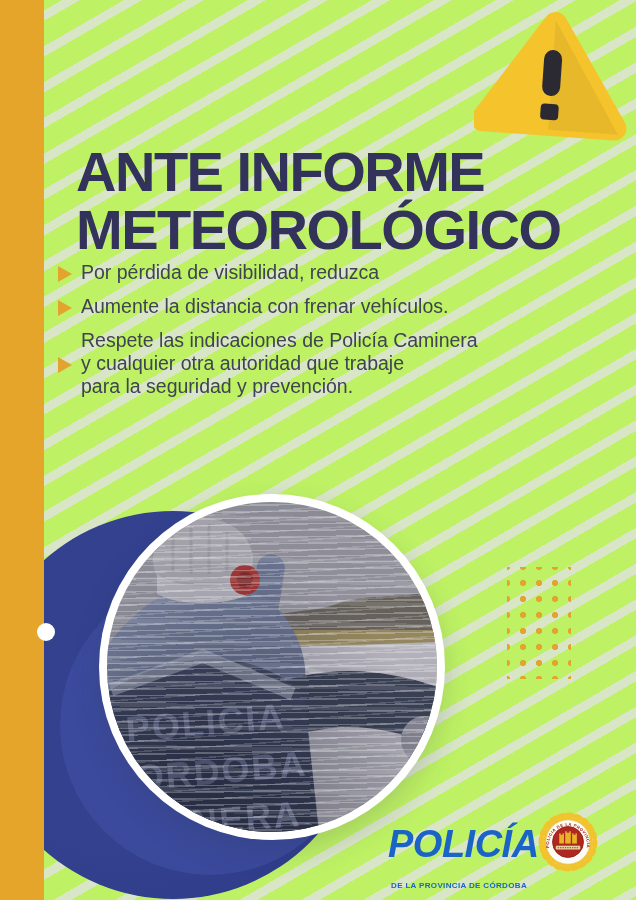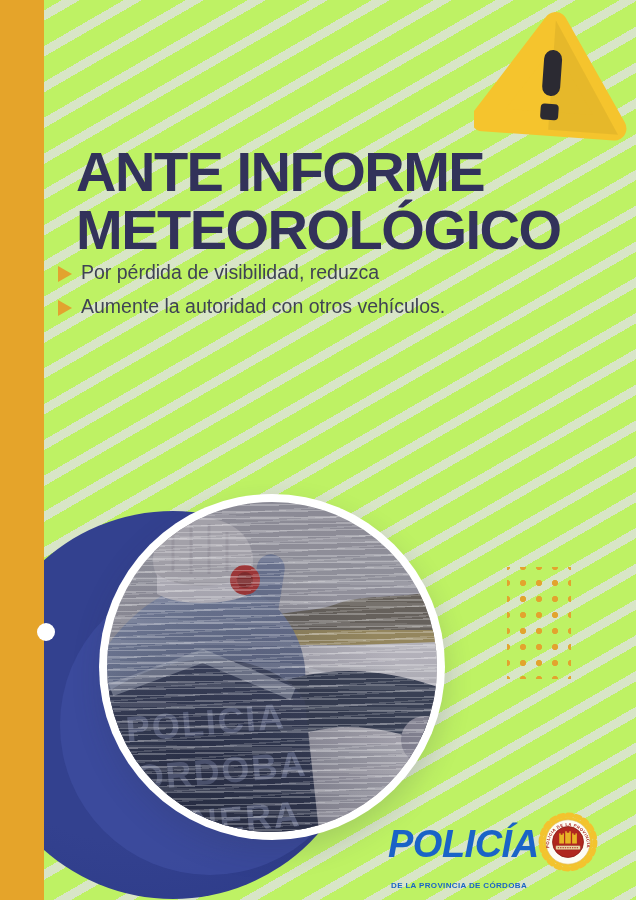--- a/index.html
+++ b/index.html
@@ -94,21 +94,29 @@
   <div class="advisories">
     <div class="advisory">
       <span class="tri"></span>
       <p class="advisory-text">
         <span>Por pérdida de visibilidad, reduzca</span>
       </p>
     </div>
     <div class="advisory">
       <span class="tri"></span>
       <p class="advisory-text">
-        <span>Aumente la autoridad con otros vehículos.</span>
+        <span>Aumente la distancia con frenar vehículos.</span>
+      </p>
+    </div>
+    <div class="advisory">
+      <span class="tri"></span>
+      <p class="advisory-text">
+        <span>Respete las indicaciones de Policía Caminera</span>
+        <span>y cualquier otra autoridad que trabaje</span>
+        <span>para la seguridad y prevención.</span>
       </p>
     </div>
   </div>
 
   <div class="photo">
     <div class="photo-inner">
       <svg class="scene" width="330" height="330" viewBox="0 0 330 330">
         <defs>
           <linearGradient id="sky" x1="0" y1="0" x2="0" y2="1">
             <stop offset="0" stop-color="#98959c"></stop>

